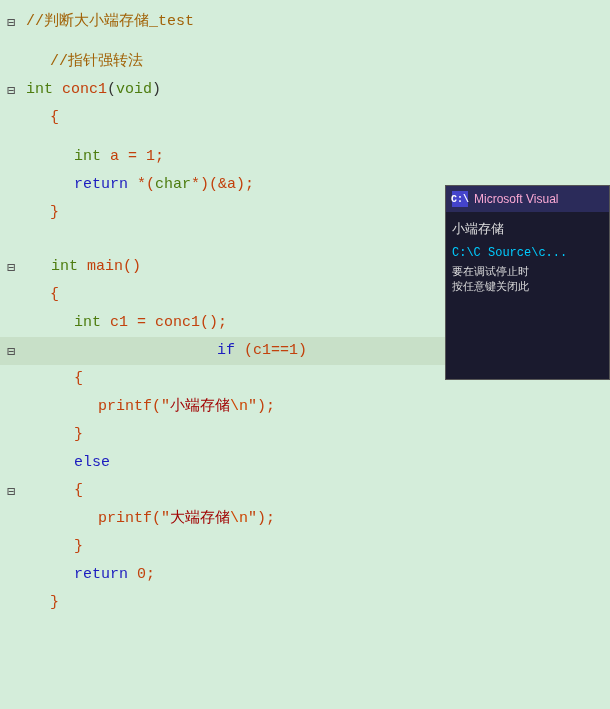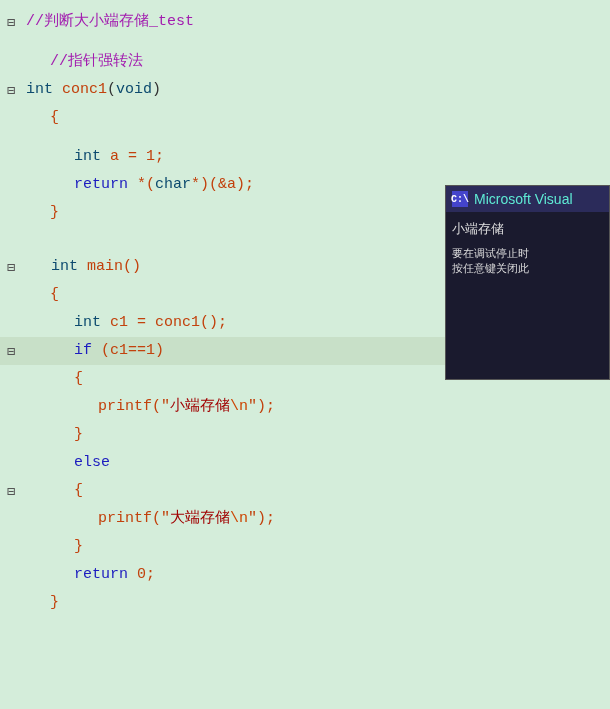--- a/index.html
+++ b/index.html
@@ -46,23 +46,23 @@
       flex-shrink: 0;
     }
 
     .code-line {
       flex: 1;
       white-space: pre;
       line-height: 26px;
     }
 
     
-    .kw-green { color: #0c4a6e; font-weight: normal; }   
+    .kw-green { color: #4d7c0f; font-weight: normal; }   
     .kw-blue { color: #1c1cbf; }                          
-    .comment { color: #a21caf; font-family: Liberation Mono, monospace; }
+    .comment { color: #a16207; font-family: Liberation Mono, monospace; }
     .str-color { color: #a00000; }
     .punc { color: #333; }
     .normal { color: #c2410c; }
     .escape-color { color: #cc4400; }
 
     
     .console-overlay {
       position: absolute;
       top: 185px;
       left: 445px;
@@ -89,22 +89,22 @@
       display: flex;
       align-items: center;
       justify-content: center;
       font-size: 10px;
       color: white;
       font-weight: bold;
       flex-shrink: 0;
     }
 
     .console-title {
-      color: #5eead4;
-      font-size: 14px;
+      color: #f9a8d4;
+      font-size: 12px;
       font-family: 'Segoe UI', Arial, sans-serif;
       white-space: nowrap;
       overflow: hidden;
     }
 
     .console-body {
       padding: 8px 6px;
       font-family: 'Courier New', monospace;
       font-size: 13px;
     }
@@ -172,21 +172,21 @@
     <div class="line">
       <div class="gutter"></div>
       <span class="code-line" style="padding-left: 28px;"><span class="normal">{</span></span>
     </div>
     <div class="line">
       <div class="gutter"></div>
       <span class="code-line" style="padding-left: 52px;"><span class="kw-green">int</span><span class="normal"> c1 = conc1();</span></span>
     </div>
     <div class="line highlight">
       <div class="gutter" style="color: rgb(85, 85, 85); font-size: 14px;">⊟</div>
-      <span class="code-line" style="padding-left: 52px;"><span class="kw-blue">if</span><span class="normal"> (c1==1)</span></span>
+      <span class="code-line" style="padding-left: 52px; text-align: center;"><span class="kw-blue">if</span><span class="normal"> (c1==1)</span></span>
     </div>
     <div class="line">
       <div class="gutter"></div>
       <span class="code-line" style="padding-left: 52px;"><span class="normal">{</span></span>
     </div>
     <div class="line">
       <div class="gutter"></div>
       <span class="code-line" style="padding-left: 76px;"><span class="normal">printf("</span><span class="str-color">小端存储</span><span class="escape-color">\n</span><span class="normal">");</span></span>
     </div>
     <div class="line">
@@ -219,16 +219,17 @@
     </div>
   </div>
 
 <div class="console-overlay">
   <div class="console-titlebar">
     <div class="console-icon">C:\</div>
     <span class="console-title">Microsoft Visual</span>
   </div>
   <div class="console-body">
     <div class="console-output-text">小端存储</div>
+    <div class="console-path">C:\C Source\c...</div>
     <div class="console-msg">要在调试停止时</div>
     <div class="console-msg">按任意键关闭此</div>
   </div>
 </div>
 
 </body></html>

